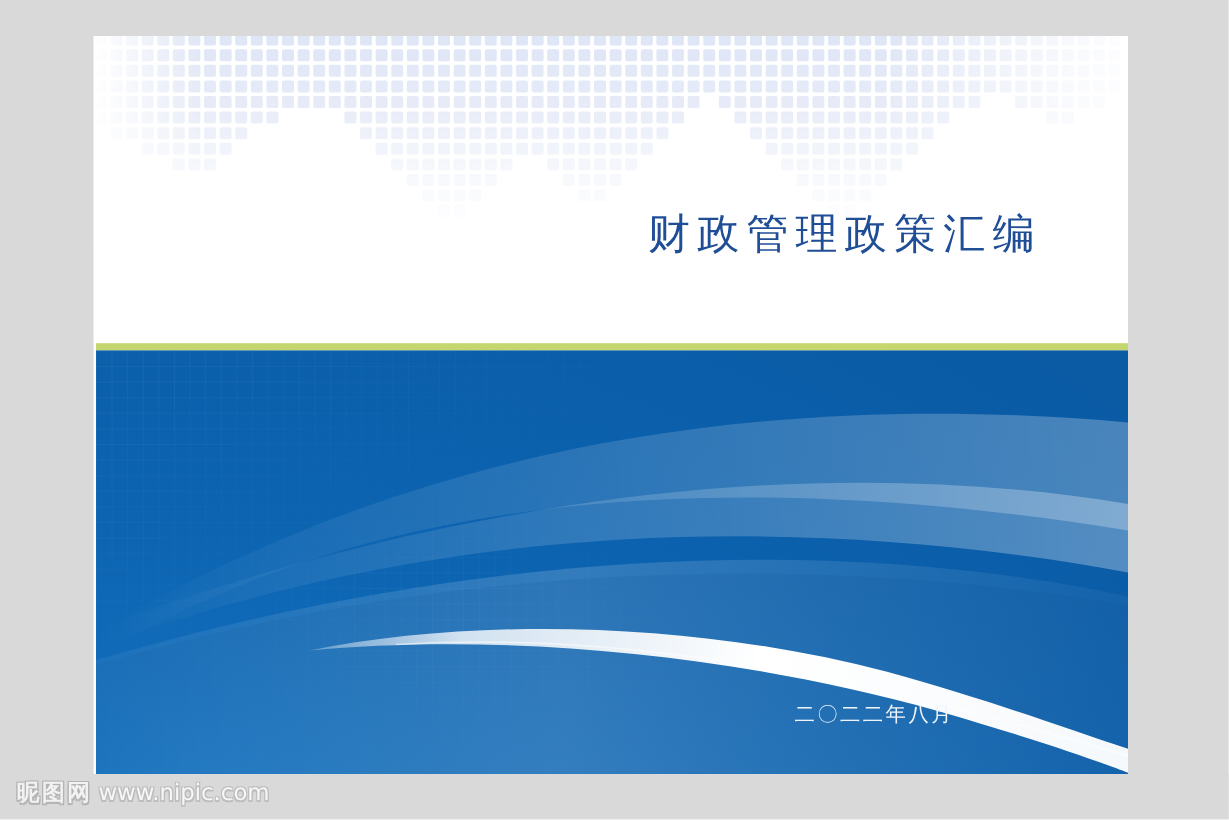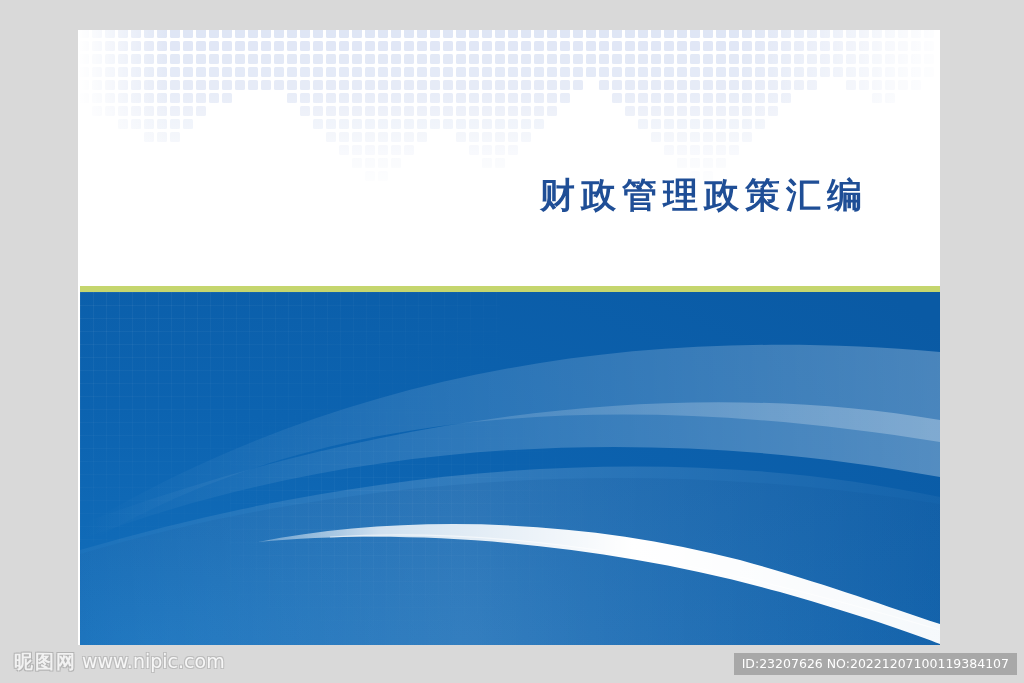--- a/index.html
+++ b/index.html
@@ -98,21 +98,21 @@
   
   .title-block {
     position: absolute;
     right: 72px;
     top: 146px;
     text-align: center;
   }
   .title-cn {
     font-family: "Liberation Serif", "DejaVu Serif", serif;
     font-size: 35px;
-    font-weight: 700;
+    font-weight: 400;
     color: #1f4e96;
     letter-spacing: 6px;
     line-height: 1.15;
     white-space: nowrap;
     padding-left: 6px;
   }
   .title-py {
     margin-top: 7px;
     font-family: "Liberation Serif", "DejaVu Serif", serif;
     font-size: 10.5px;
@@ -947,28 +947,28 @@
         <path d="M 0,258 C 300,170 600,150 860,205 L 860,353 L 0,353 Z" fill="url(#gC)"></path>
 
         <path d="M 0,262 C 260,185 560,163 860,212 L 860,353 L 0,353 Z" fill="url(#gDark)" opacity="0.35"></path>
 
         <path d="M 178,250 C 330,236 520,250 700,300 C 790,326 840,344 860,352
                  L 860,332 C 800,312 740,290 660,268 C 500,226 320,222 178,250 Z" fill="url(#gWhite)"></path>
 
         <path d="M 250,245 C 430,234 620,266 860,338" fill="none" stroke="#ffffff" stroke-opacity="0.55" stroke-width="1.2"></path>
       </svg>
 
+      <div class="cover-date">二〇二二年八月</div>
     </div>
   </div>
 
   <div class="wm-bar">
     <div class="wm-left">
       <div class="wm-logo" id="wm-logo">
           <span>昵</span>
           <span>图</span>
           <span>网</span>
         </div>
       <div class="wm-url">www.nipic.com</div>
     </div>
-    <div class="wm-id">ID:23207626 NO:20221207100119384107</div>
   </div>
 
 </div>
 
 </body></html>

